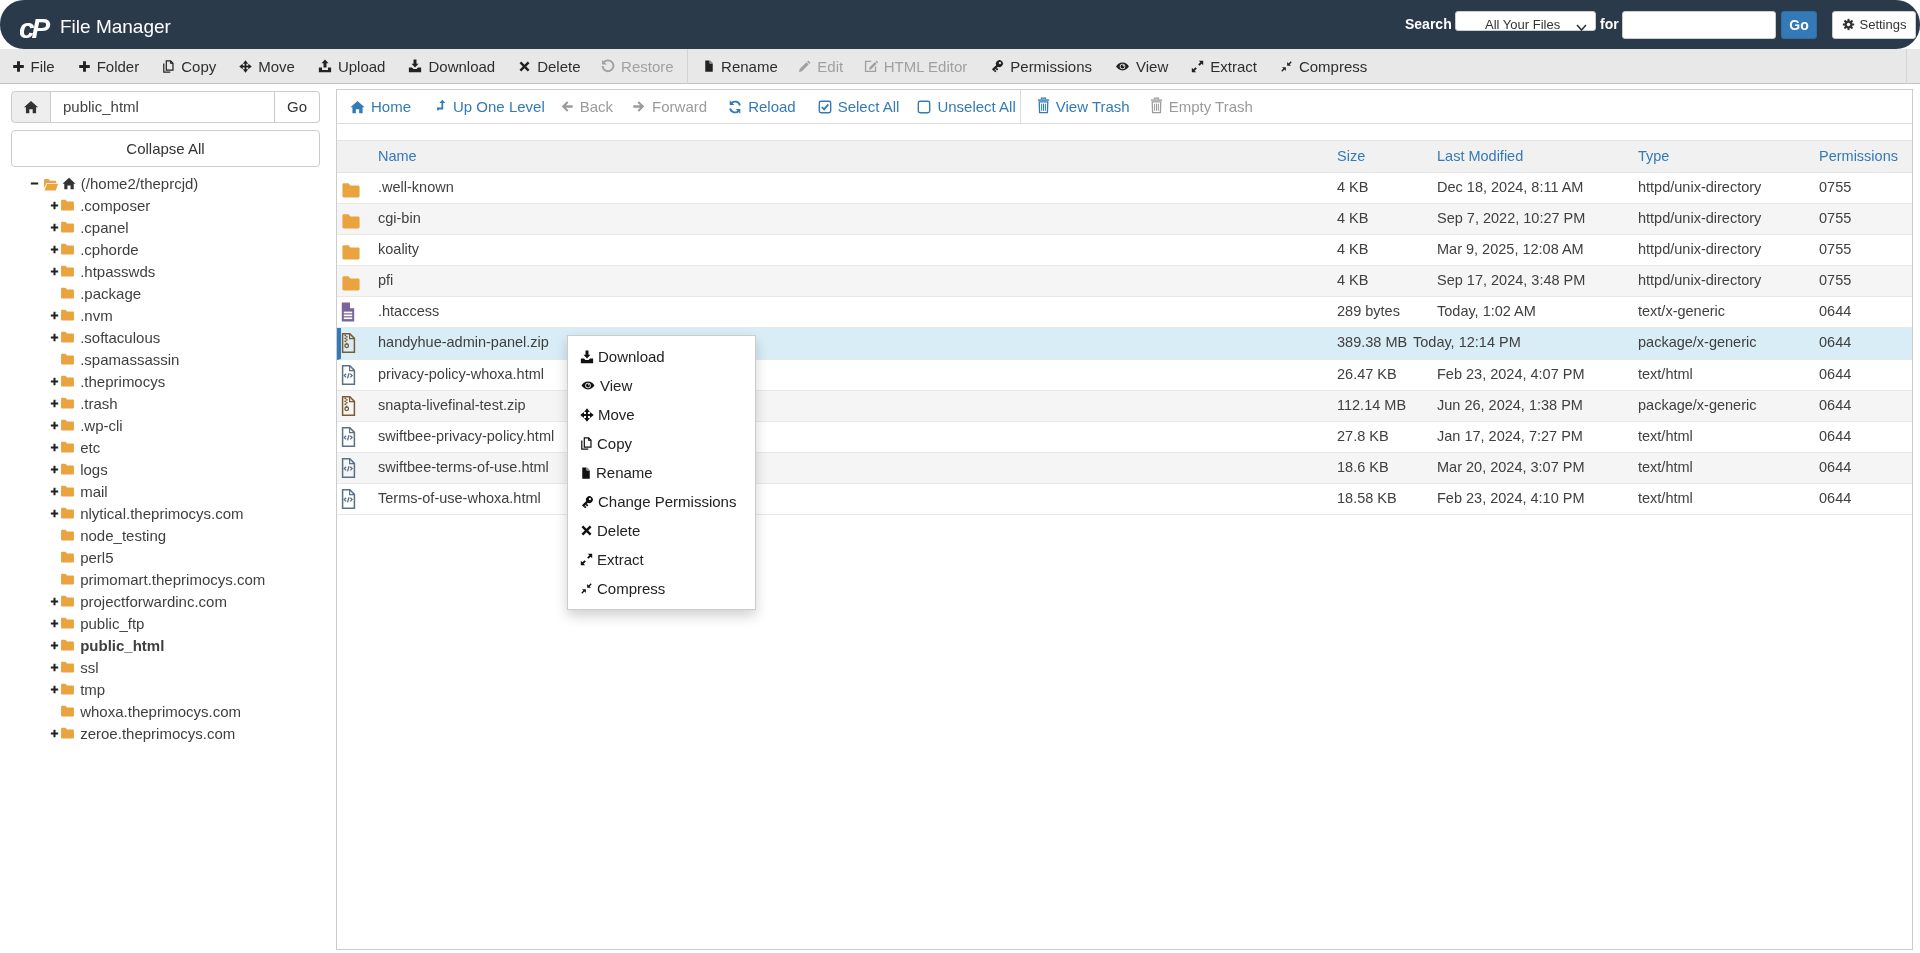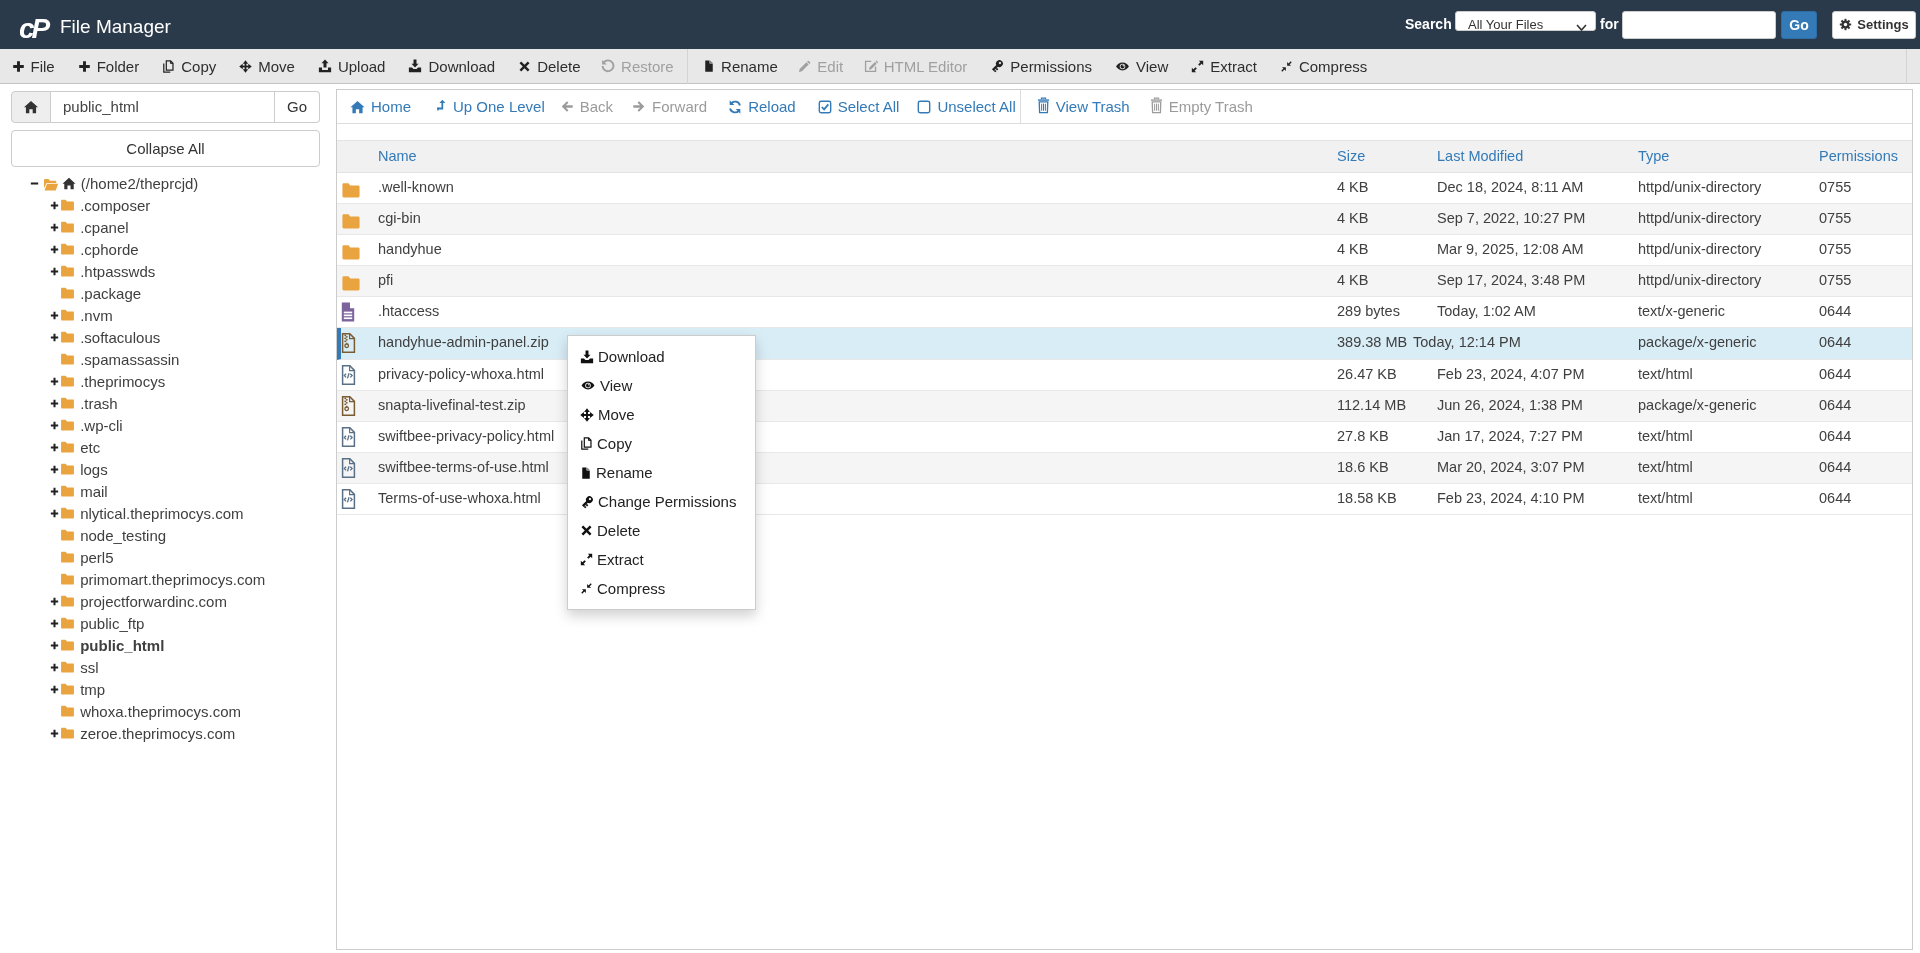--- a/index.html
+++ b/index.html
@@ -1,30 +1,30 @@
 <!DOCTYPE html>
 <html><head>
 <meta charset="utf-8">
 <title>File Manager</title>
 <style>
 * { margin:0; padding:0; box-sizing:border-box; }
 html,body { width:1920px; height:953px; background:#fff; font-family:"Liberation Sans",sans-serif; overflow:hidden; position:relative; }
 .i { display:inline-block; vertical-align:middle; }
 
 
-#hdr { position:absolute; top:0; left:0; width:1920px; height:49px; background:#2b3a4b; }
+#hdr { position:absolute; top:0; left:0; width:1920px; height:49px; background:#2b3a4b;border-radius:24px; }
 #logo { position:absolute; left:20px; top:15px; }
 #title { position:absolute; left:60px; top:17px; font-size:19px; line-height:20px; color:#fff; }
 #slabel { position:absolute; left:1405px; top:16px; font-size:14px; font-weight:bold; color:#fff; }
-#ssel { position:absolute; left:1455px; top:11px; width:141px; height:20px; background:#fff; border:1px solid #ccc; border-radius:3px; font-size:13px; color:#333; line-height:26px; padding-left:12px; }
+#ssel { position:absolute; left:1455px; top:11px; width:141px; height:20px; background:#fff; border:1px solid #ccc; border-radius:3px; font-size:13px; color:#333; line-height:26px; padding-left:29px; }
 #ssel .chev { position:absolute; right:7px; top:9px; }
 #sfor { position:absolute; left:1600px; top:16px; font-size:14px; font-weight:bold; color:#fff; }
 #sinput { position:absolute; left:1622px; top:11px; width:154px; height:28px; background:#fff; border:1px solid #ccc; border-radius:3px; }
 #sgo { position:absolute; left:1781px; top:11px; width:36px; height:28px; background:#337ab7; border:1px solid #2e6da4; border-radius:3px; color:#fff; font-size:14px; font-weight:bold; text-align:center; line-height:26px; }
-#sset { position:absolute; left:1832px; top:11px; width:84px; height:28px; background:#fff; border:1px solid #ccc; border-radius:3px; color:#333; font-size:13px; font-weight:bold; text-align:center; line-height:26px; }
+#sset { position:absolute; left:1832px; top:11px; width:84px; height:28px; background:#fff; border:1px solid #ccc; border-radius:3px; color:#333; font-size:13px; font-weight:normal; text-align:center; line-height:26px; }
 
 
 #tbar { position:absolute; top:49px; left:0; width:1920px; height:35px; background:#e8e8e8; border-bottom:1px solid #c3c3c3; display:flex; align-items:center; }
 .tbi { padding:0 11.5px; font-size:15px; color:#2e2e2e; display:flex; align-items:center; white-space:nowrap; }
 .tbi .i { margin-right:6px; color:#222; --bg:#e8e8e8; }
 .tbi.dis { color:#a0a0a0; } .tbi.dis .i { color:#a0a0a0; }
 #tbar .tbi:nth-child(11) { padding:0 9px; }
 .tsep { width:1px; height:35px; background:#d4d4d4; margin:0 4px; }
 
 
@@ -510,21 +510,21 @@
         <span class="c1">cgi-bin</span>
         <span class="c2">4 KB</span>
         <span class="c3">Sep 7, 2022, 10:27 PM</span>
         <span class="c4">httpd/unix-directory</span>
         <span class="c5">0755</span>
       </div>
       <div class="row ">
         <span class="c0"><svg class="i" width="20" height="16" style="color:#e9a440;margin-top:4px">
             <use href="#folder"></use>
           </svg></span>
-        <span class="c1">handyhue</span>
+        <span class="c1">koality</span>
         <span class="c2">4 KB</span>
         <span class="c3">Mar 9, 2025, 12:08 AM</span>
         <span class="c4">httpd/unix-directory</span>
         <span class="c5">0755</span>
       </div>
       <div class="row alt">
         <span class="c0"><svg class="i" width="20" height="16" style="color:#e9a440;margin-top:4px">
             <use href="#folder"></use>
           </svg></span>
         <span class="c1">pfi</span>

